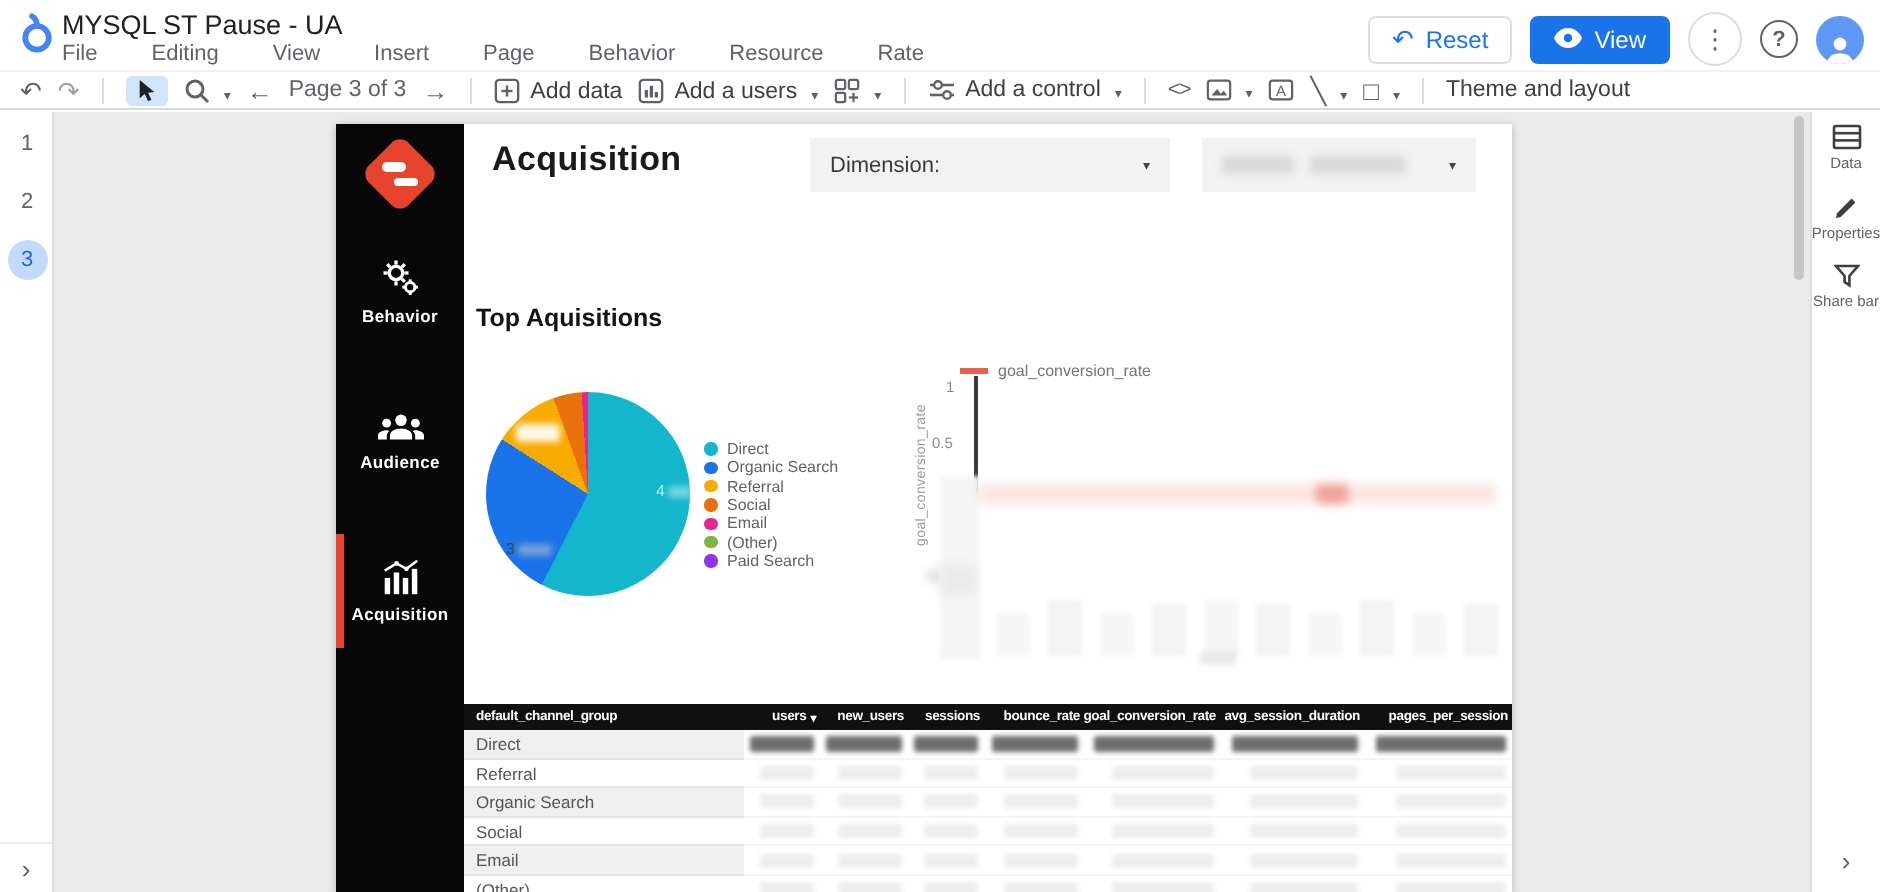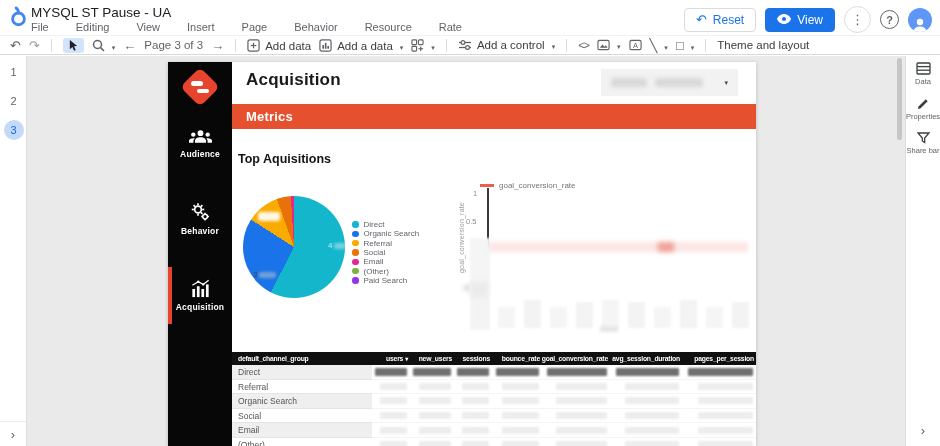--- a/index.html
+++ b/index.html
@@ -211,21 +211,21 @@
     </span>
     <span class="tgroup">
       <span class="ticon">
         <svg width="13" height="13" viewBox="0 0 14 14">
           <rect x="1" y="1" width="12" height="12" rx="2" fill="none" stroke="#5f6368" stroke-width="1.3"></rect>
           <rect x="3.6" y="6.5" width="1.8" height="4" fill="#5f6368"></rect>
           <rect x="6.3" y="4.2" width="1.8" height="6.3" fill="#5f6368"></rect>
           <rect x="9" y="7.5" width="1.8" height="3" fill="#5f6368"></rect>
         </svg>
       </span>
-      <span>Add a data</span>
+      <span>Add a users</span>
       <span class="caret">▾</span>
     </span>
     <span class="tgroup">
       <span class="ticon">
         <svg width="13" height="13" viewBox="0 0 14 14">
           <rect x="1" y="1" width="5" height="5" rx="1" fill="none" stroke="#5f6368" stroke-width="1.2"></rect>
           <rect x="8" y="1" width="5" height="5" rx="1" fill="none" stroke="#5f6368" stroke-width="1.2"></rect>
           <rect x="1" y="8" width="5" height="5" rx="1" fill="none" stroke="#5f6368" stroke-width="1.2"></rect>
           <line x1="10.5" y1="8" x2="10.5" y2="13" stroke="#5f6368" stroke-width="1.2"></line>
           <line x1="8" y1="10.5" x2="13" y2="10.5" stroke="#5f6368" stroke-width="1.2"></line>
@@ -296,31 +296,20 @@
 
       <div class="nav">
         <div class="brand">
           <span class="diamond"></span>
           <span class="diamond-bars">
               <i></i>
               <i></i>
             </span>
         </div>
         <div class="nav-list">
-          <div class="nav-item">
-            <svg width="23" height="16" viewBox="0 0 24 16">
-              <circle cx="12" cy="4" r="3" fill="#fff"></circle>
-              <circle cx="4.5" cy="5.5" r="2.3" fill="#fff"></circle>
-              <circle cx="19.5" cy="5.5" r="2.3" fill="#fff"></circle>
-              <path d="M12 8.2c-3.2 0-5.8 1.6-5.8 3.7V14h11.6v-2.1c0-2.1-2.6-3.7-5.8-3.7z" fill="#fff"></path>
-              <path d="M4.5 9.2C2.1 9.2 0 10.4 0 12v2h4.6v-1.8c0-1 .5-1.9 1.4-2.6-.5-.2-1-.4-1.5-.4z" fill="#fff"></path>
-              <path d="M19.5 9.2c2.4 0 4.5 1.2 4.5 2.8v2h-4.6v-1.8c0-1-.5-1.9-1.4-2.6.5-.2 1-.4 1.5-.4z" fill="#fff"></path>
-            </svg>
-            <span class="nav-label">Audience</span>
-          </div>
           <div class="nav-item">
             <svg width="21" height="20" viewBox="0 0 24 24">
               <g stroke="#fff" stroke-width="2" fill="none">
                 <circle cx="9" cy="9" r="4"></circle>
                 <line x1="9" y1="1.5" x2="9" y2="4"></line>
                   <line x1="9" y1="14" x2="9" y2="16.5"></line>
                 <line x1="1.5" y1="9" x2="4" y2="9"></line>
                   <line x1="14" y1="9" x2="16.5" y2="9"></line>
                 <line x1="3.7" y1="3.7" x2="5.5" y2="5.5"></line>
                   <line x1="12.5" y1="12.5" x2="14.3" y2="14.3"></line>
@@ -329,47 +318,59 @@
               <g stroke="#fff" stroke-width="1.8" fill="none">
                 <circle cx="17.5" cy="17.5" r="2.8"></circle>
                 <line x1="17.5" y1="12.8" x2="17.5" y2="14.6"></line>
                   <line x1="17.5" y1="20.4" x2="17.5" y2="22.2"></line>
                 <line x1="12.8" y1="17.5" x2="14.6" y2="17.5"></line>
                   <line x1="20.4" y1="17.5" x2="22.2" y2="17.5"></line>
               </g>
             </svg>
             <span class="nav-label">Behavior</span>
           </div>
+          <div class="nav-item">
+            <svg width="23" height="16" viewBox="0 0 24 16">
+              <circle cx="12" cy="4" r="3" fill="#fff"></circle>
+              <circle cx="4.5" cy="5.5" r="2.3" fill="#fff"></circle>
+              <circle cx="19.5" cy="5.5" r="2.3" fill="#fff"></circle>
+              <path d="M12 8.2c-3.2 0-5.8 1.6-5.8 3.7V14h11.6v-2.1c0-2.1-2.6-3.7-5.8-3.7z" fill="#fff"></path>
+              <path d="M4.5 9.2C2.1 9.2 0 10.4 0 12v2h4.6v-1.8c0-1 .5-1.9 1.4-2.6-.5-.2-1-.4-1.5-.4z" fill="#fff"></path>
+              <path d="M19.5 9.2c2.4 0 4.5 1.2 4.5 2.8v2h-4.6v-1.8c0-1-.5-1.9-1.4-2.6.5-.2 1-.4 1.5-.4z" fill="#fff"></path>
+            </svg>
+            <span class="nav-label">Audience</span>
+          </div>
           <div class="nav-item active">
             <svg width="23" height="19" viewBox="0 0 24 21">
               <rect x="3" y="11" width="3" height="9" fill="#fff"></rect>
               <rect x="8" y="8" width="3" height="12" fill="#fff"></rect>
               <rect x="13" y="11" width="3" height="9" fill="#fff"></rect>
               <rect x="18" y="6" width="3" height="14" fill="#fff"></rect>
               <polyline points="3,7 9.5,3 15,6 21,1.5" fill="none" stroke="#fff" stroke-width="1.4"></polyline>
               <circle cx="9.5" cy="3" r="1.3" fill="#fff"></circle>
                 <circle cx="15" cy="6" r="1.3" fill="#fff"></circle>
             </svg>
             <span class="nav-label">Acquisition</span>
           </div>
         </div>
       </div>
 
       <div class="page">
         <div class="page-title">Acquisition</div>
 
+        <div class="control dim-control">
+          <span class="lbl">Dimension:</span>
+          <span class="ctl-caret">▾</span>
+        </div>
         <div class="control date-control">
           <span class="blur" style="width:36px;height:9px;background:#d8d8d8"></span>
           <span class="blur" style="width:48px;height:9px;background:#d8d8d8;margin-left:8px"></span>
           <span class="ctl-caret">▾</span>
         </div>
 
-        <div class="banner">
-          <span>Metrics</span>
-        </div>
 
         <div class="sec-title pie-sec">Top Aquisitions</div>
         <div class="pie" style="background: conic-gradient(rgb(20, 182, 204) 0%, rgb(20, 182, 204) 57.5%, rgb(26, 115, 232) 57.5%, rgb(26, 115, 232) 84%, rgb(249, 171, 0) 84%, rgb(249, 171, 0) 94.5%, rgb(232, 113, 10) 94.5%, rgb(232, 113, 10) 99%, rgb(229, 37, 146) 99%, rgb(229, 37, 146) 100%, rgb(124, 179, 66) 100%, rgb(124, 179, 66) 100%, rgb(147, 52, 230) 100%, rgb(147, 52, 230) 100%);"></div>
         <div class="pie-lbl" style="left:26px;top:150px">
           <span class="blur" style="width:22px;height:9px;background:rgba(255,255,255,.9);filter:blur(1.5px)"></span>
         </div>
         <div class="pie-lbl" style="left:96px;top:179px;color:rgba(255,255,255,.75)">
           <span>4</span>
           <span class="blur" style="width:12px;height:6px;background:rgba(255,255,255,.4);filter:blur(1.5px)"></span>
         </div>

